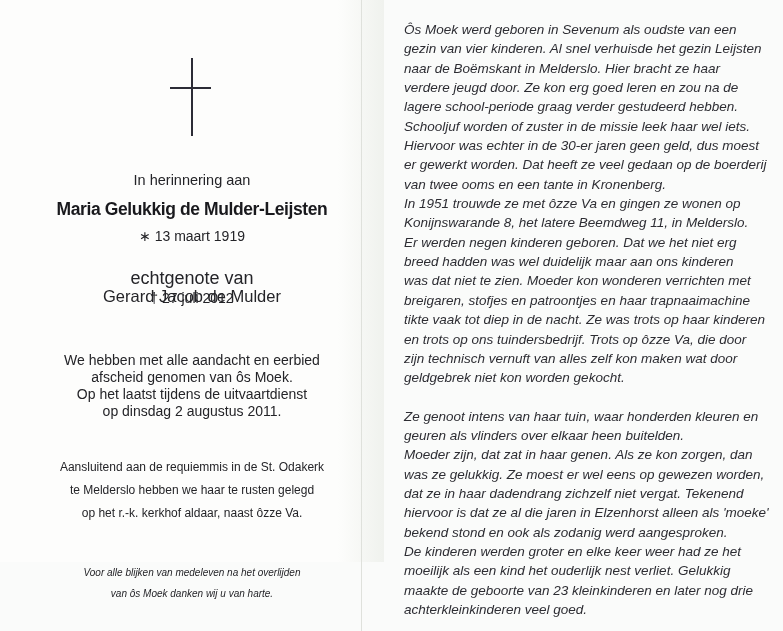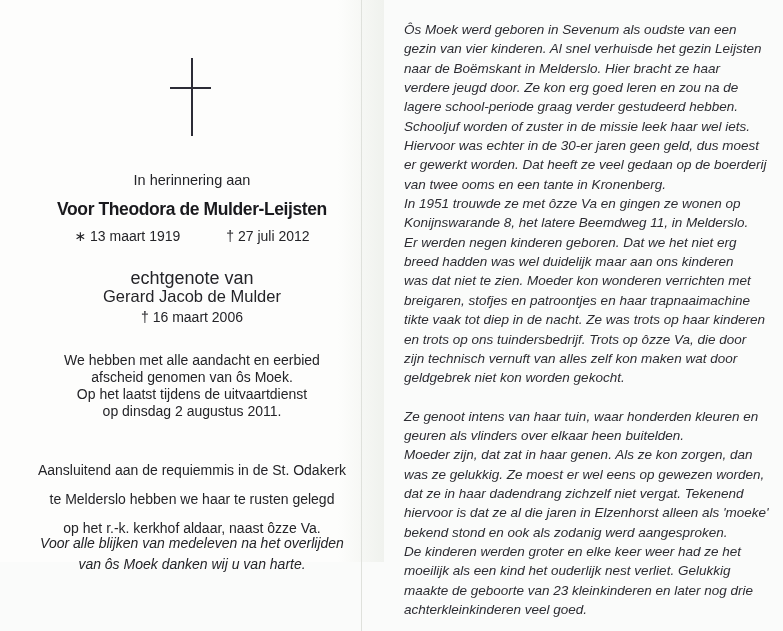--- a/index.html
+++ b/index.html
@@ -33,27 +33,27 @@
     width: 2px; height: 78px;
     background: #2c2c36;
   }
   .cross-h {
     position: absolute; left: 0; top: 29px;
     width: 41px; height: 2px;
     background: #2c2c36;
   }
   .intro        { top: 172px; font-size: 14.5px; }
   .name         { top: 199px; font-size: 17.5px; font-weight: bold; letter-spacing: -0.4px; color: #19191d; }
-  .dates        { top: 228px; font-size: 14px; display: flex; justify-content: center; gap: 46px; }
+  .dates        { top: 228px; font-size: 14px; display: flex; justify-content: center; gap: 46px; flex-direction: column; }
   .spouse-intro { top: 268px; font-size: 18px; }
   .spouse-name  { top: 287px; font-size: 16.5px; font-weight: normal; }
   .spouse-death { top: 309px; font-size: 14px; }
   .farewell     { top: 352px; font-size: 14px; line-height: 17px; }
-  .burial       { top: 456px; font-size: 14px; line-height: 29px; }
-  .thanks       { top: 533px; font-size: 14px; line-height: 21px; font-style: italic; }
+  .burial       { top: 456px; font-size: 12px; line-height: 23px; }
+  .thanks       { top: 562px; font-size: 10px; line-height: 21px; font-style: italic; }
   .lines { white-space: pre-line; }
   
   .seam {
     position: absolute; left: 361px; top: 0;
     width: 1px; height: 631px;
     background: #dfe1dc;
   }
   
   .page-right {
     position: absolute; left: 404px; top: 20px;
@@ -73,32 +73,31 @@
 
   <section class="page-left">
 
     <div class="cross">
       <span class="cross-v"></span>
       <span class="cross-h"></span>
     </div>
 
     <p class="block intro">In herinnering aan</p>
 
-    <h1 class="block name">Voor Theodora de Mulder-Leijsten</h1>
+    <h1 class="block name">Maria Gelukkig de Mulder-Leijsten</h1>
 
     <div class="block dates">
       <span>∗ 13 maart 1919</span>
       <span>† 27 juli 2012</span>
     </div>
 
     <p class="block spouse-intro">echtgenote van</p>
 
     <p class="block spouse-name">Gerard Jacob de Mulder</p>
 
-    <p class="block spouse-death">† 16 maart 2006</p>
 
     <p class="block farewell lines">We hebben met alle aandacht en eerbied
 afscheid genomen van ôs Moek.
 Op het laatst tijdens de uitvaartdienst
 op dinsdag 2 augustus 2011.</p>
 
     <p class="block burial lines">Aansluitend aan de requiemmis in de St. Odakerk
 te Melderslo hebben we haar te rusten gelegd
 op het r.-k. kerkhof aldaar, naast ôzze Va.</p>
 

